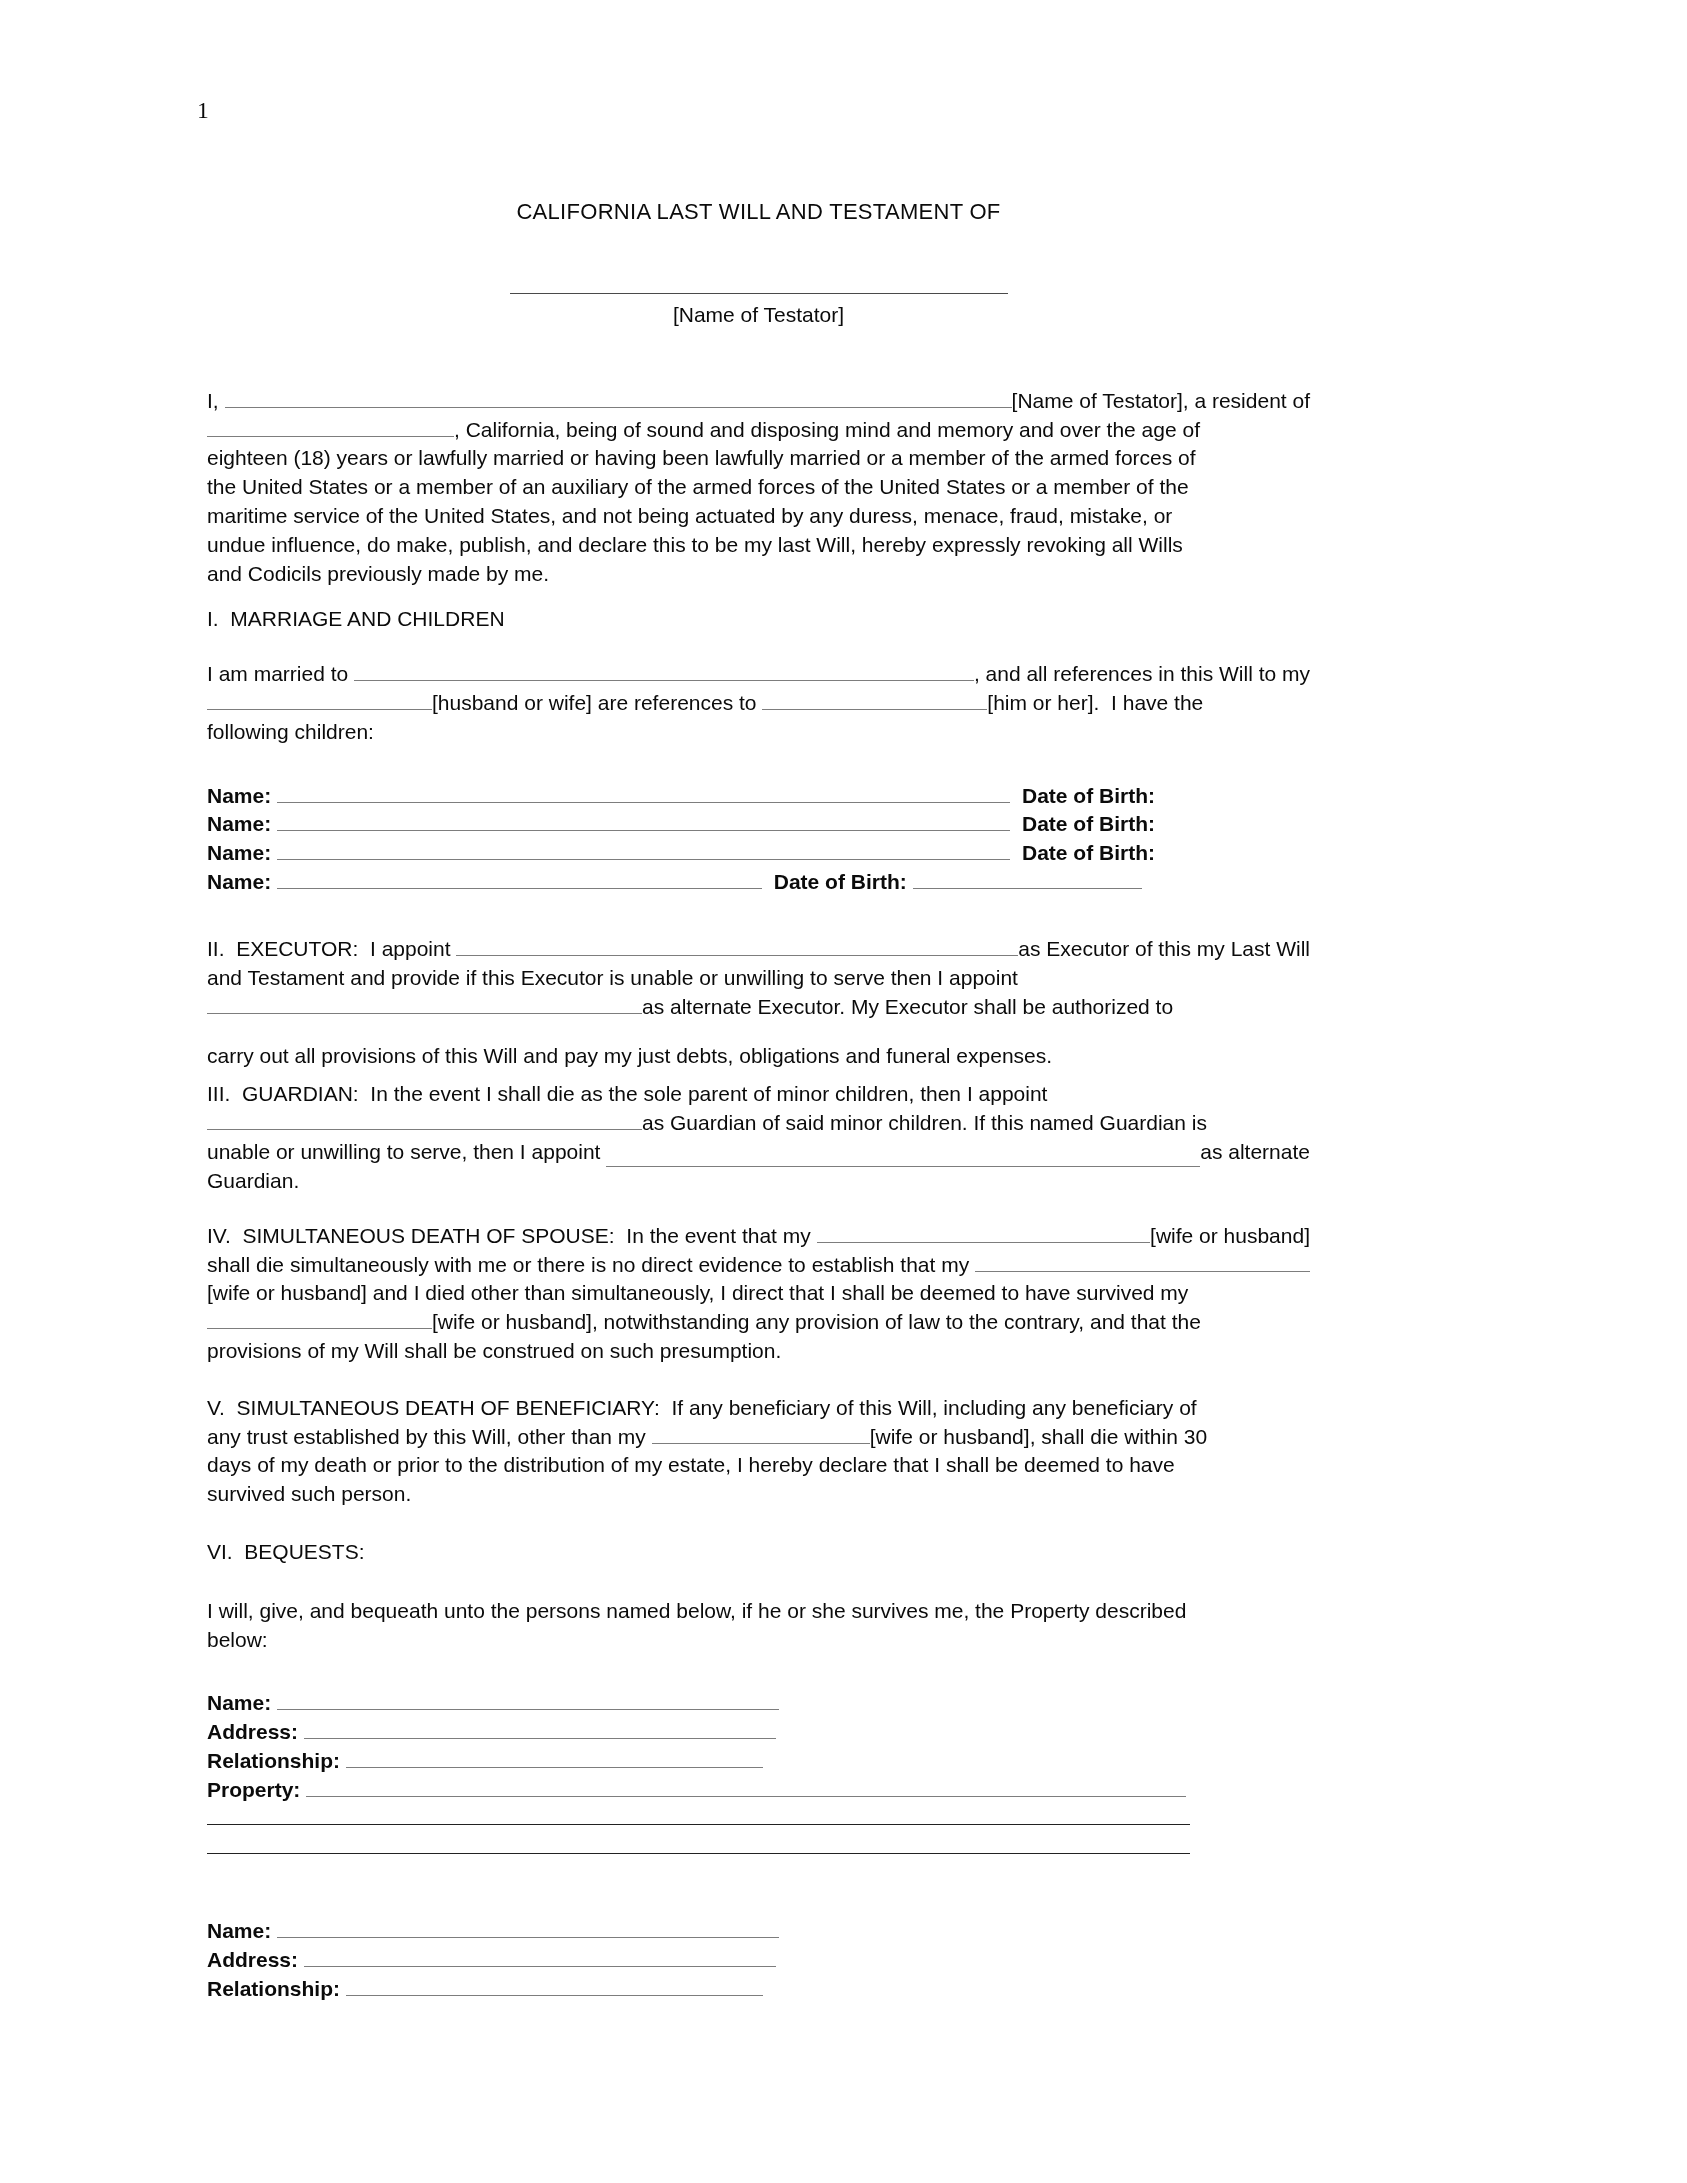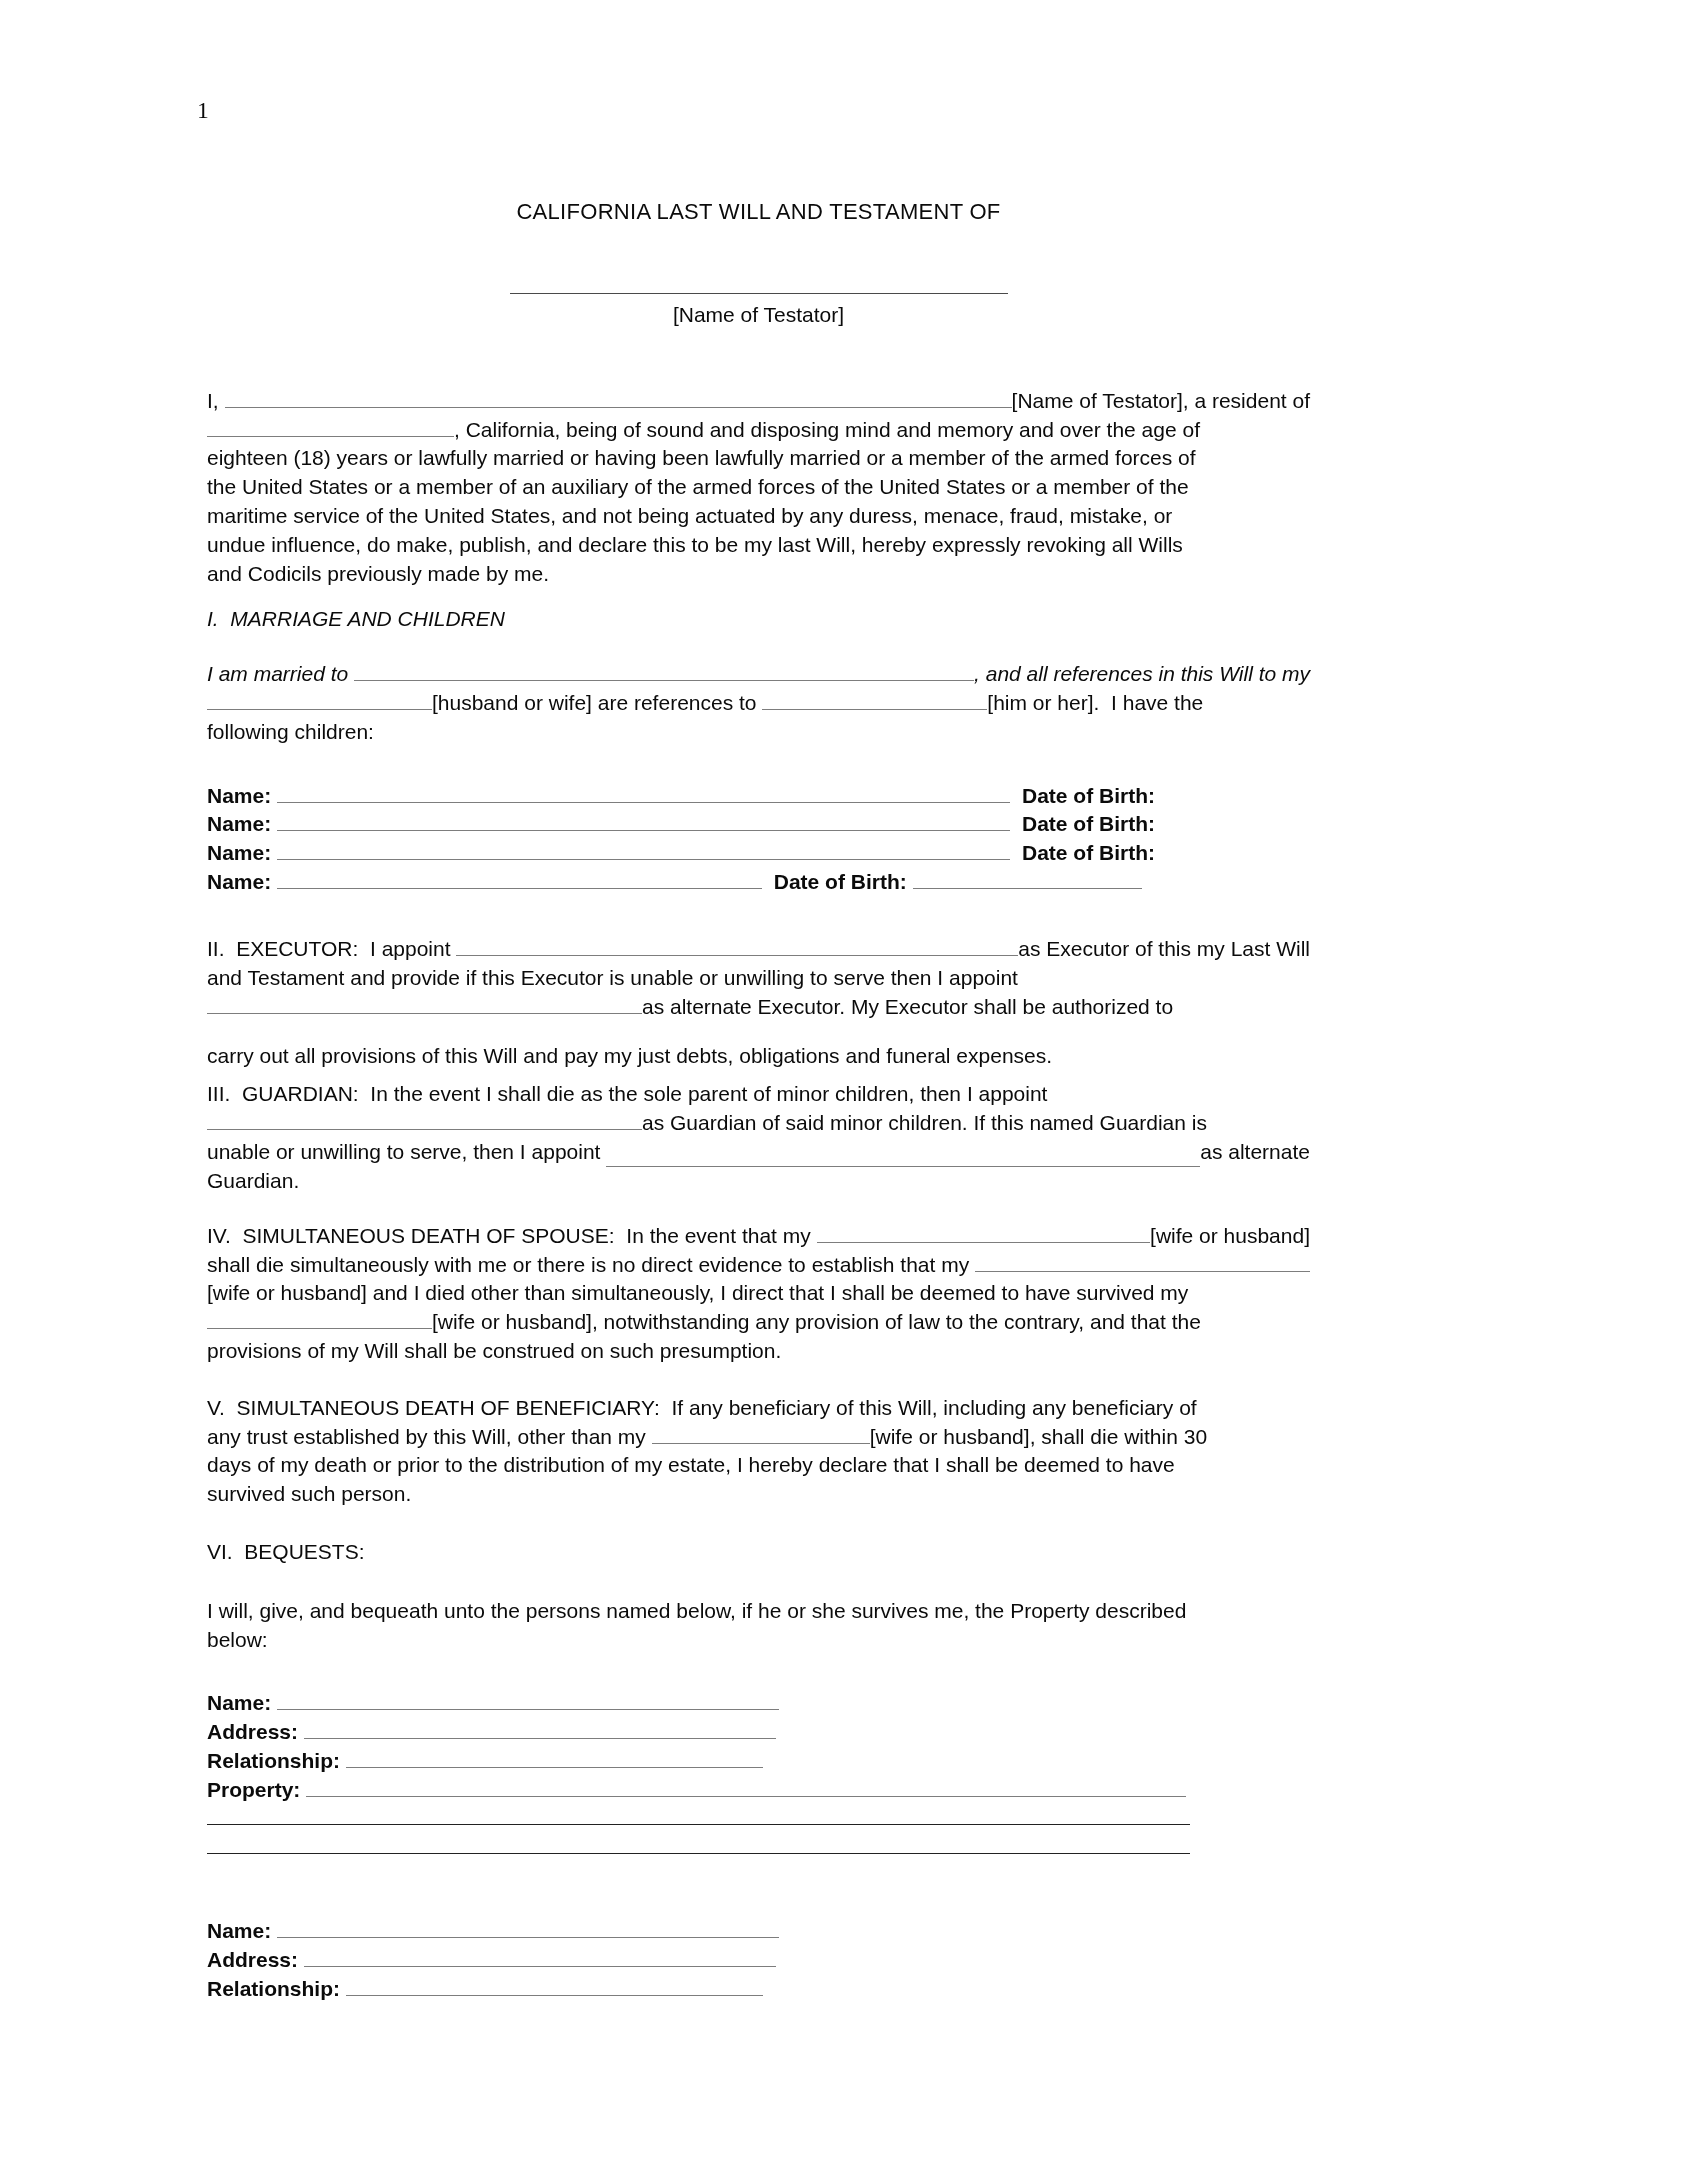--- a/index.html
+++ b/index.html
@@ -42,22 +42,22 @@
     <div class="line center title" style="left: 207px; width: 1103px; top: 199px;"><span class="run">CALIFORNIA LAST WILL AND TESTAMENT OF</span></div>
     <div class="rule" style="left: 510px; top: 293px; width: 498px; border-top-color: rgb(74, 74, 74);"></div>
     <div class="line center" style="left: 207px; width: 1103px; top: 302px;"><span class="run">[Name of Testator]</span></div>
     <div class="line" style="left: 207px; top: 388px; width: 1103px;"><span class="run">I, </span><span class="u uflex"></span><span class="run">[Name of Testator], a resident of</span></div>
     <div class="line" style="left: 207px; top: 417px; width: 1103px;"><span class="u" style="width: 247px;"></span><span class="run">, California, being of sound and disposing mind and memory and over the age of</span></div>
     <div class="line" style="left: 207px; top: 445px; width: 1103px;"><span class="run">eighteen (18) years or lawfully married or having been lawfully married or a member of the armed forces of</span></div>
     <div class="line" style="left: 207px; top: 474px; width: 1103px;"><span class="run">the United States or a member of an auxiliary of the armed forces of the United States or a member of the</span></div>
     <div class="line" style="left: 207px; top: 503px; width: 1103px;"><span class="run">maritime service of the United States, and not being actuated by any duress, menace, fraud, mistake, or</span></div>
     <div class="line" style="left: 207px; top: 532px; width: 1103px;"><span class="run">undue influence, do make, publish, and declare this to be my last Will, hereby expressly revoking all Wills</span></div>
     <div class="line" style="left: 207px; top: 561px; width: 1103px;"><span class="run">and Codicils previously made by me.</span></div>
-    <div class="line" style="left: 207px; top: 606px; width: 1103px; font-style: italic;"><span class="run">I.  MARRIAGE AND CHILDREN</span></div>
-    <div class="line" style="left: 207px; top: 661px; width: 1103px; font-style: italic;"><span class="run">I am married to </span><span class="u uflex"></span><span class="run">, and all references in this Will to my</span></div>
+    <div class="line" style="left: 207px; top: 606px; width: 1103px;"><span class="run">I.  MARRIAGE AND CHILDREN</span></div>
+    <div class="line" style="left: 207px; top: 661px; width: 1103px;"><span class="run">I am married to </span><span class="u uflex"></span><span class="run">, and all references in this Will to my</span></div>
     <div class="line" style="left: 207px; top: 719px; width: 1103px;"><span class="run">following children:</span></div>
     <div class="line" style="left: 207px; top: 690px; width: 1103px;"><span class="u" style="width: 225px;"></span><span class="run">[husband or wife] are references to </span><span class="u" style="width: 225px;"></span><span class="run">[him or her].  I have the</span></div>
     <div class="line" style="left: 207px; top: 783px; width: 1103px;"><span class="run lbl">Name:</span><span class="run"> </span><span class="u uflex"></span><span class="run">  </span><span class="run lbl">Date of Birth:</span><span class="spacer" style="width: 155px;"></span></div>
     <div class="line" style="left: 207px; top: 811px; width: 1103px;"><span class="run lbl">Name:</span><span class="run"> </span><span class="u uflex"></span><span class="run">  </span><span class="run lbl">Date of Birth:</span><span class="spacer" style="width: 155px;"></span></div>
     <div class="line" style="left: 207px; top: 840px; width: 1103px;"><span class="run lbl">Name:</span><span class="run"> </span><span class="u uflex"></span><span class="run">  </span><span class="run lbl">Date of Birth:</span><span class="spacer" style="width: 155px;"></span></div>
     <div class="line" style="left: 207px; top: 869px; width: 1103px;"><span class="run lbl">Name:</span><span class="run"> </span><span class="u" style="width: 485px;"></span><span class="run">  </span><span class="run lbl">Date of Birth:</span><span class="run"> </span><span class="u" style="width: 229px;"></span></div>
     <div class="line" style="left: 207px; top: 936px; width: 1103px;"><span class="run">II.  EXECUTOR:  I appoint </span><span class="u uflex"></span><span class="run">as Executor of this my Last Will</span></div>
     <div class="line" style="left: 207px; top: 965px; width: 1103px;"><span class="run">and Testament and provide if this Executor is unable or unwilling to serve then I appoint</span></div>
     <div class="line" style="left: 207px; top: 994px; width: 1103px;"><span class="u" style="width: 435px;"></span><span class="run">as alternate Executor. My Executor shall be authorized to</span></div>
     <div class="line" style="left: 207px; top: 1043px; width: 1103px;"><span class="run">carry out all provisions of this Will and pay my just debts, obligations and funeral expenses.</span></div>

